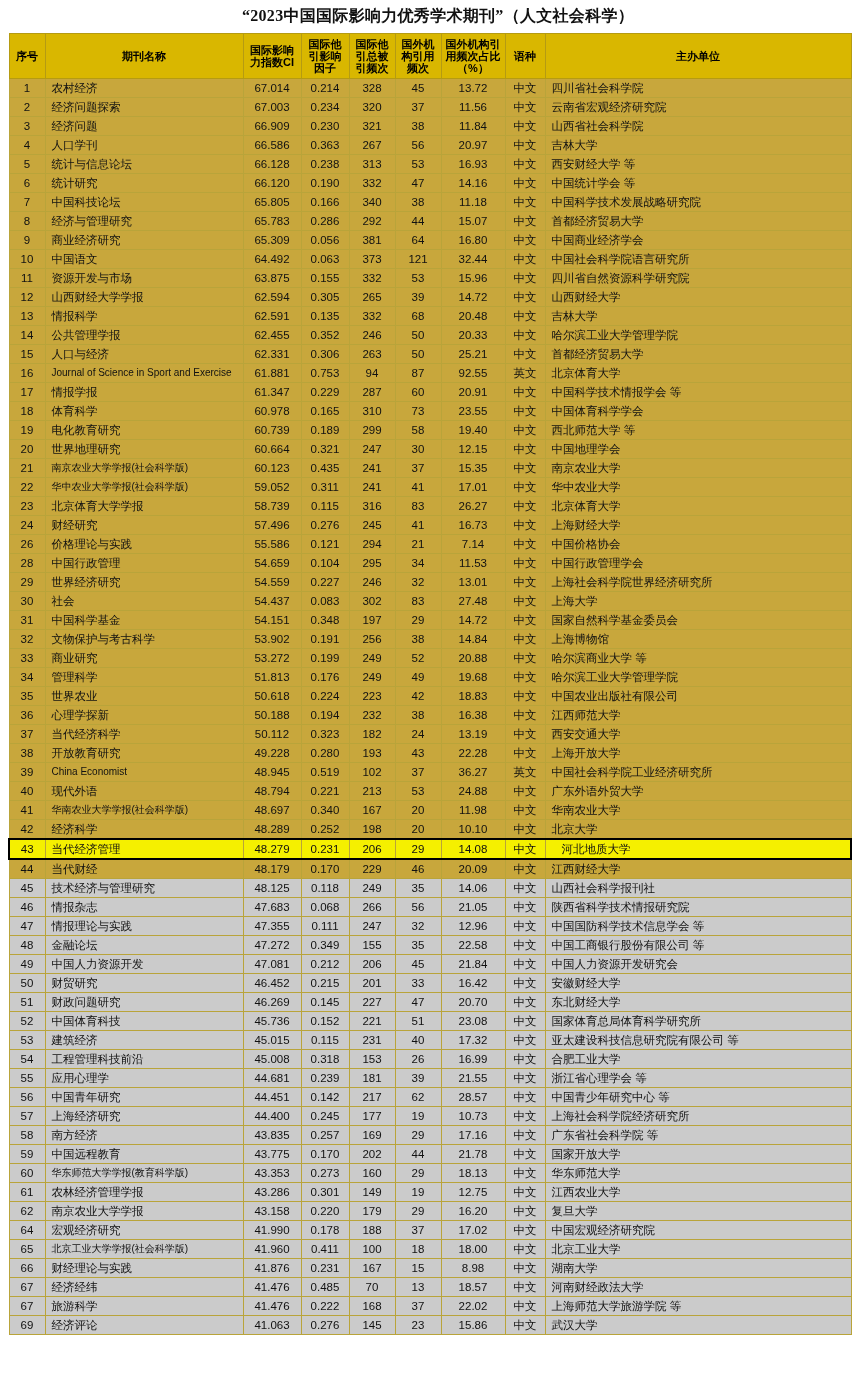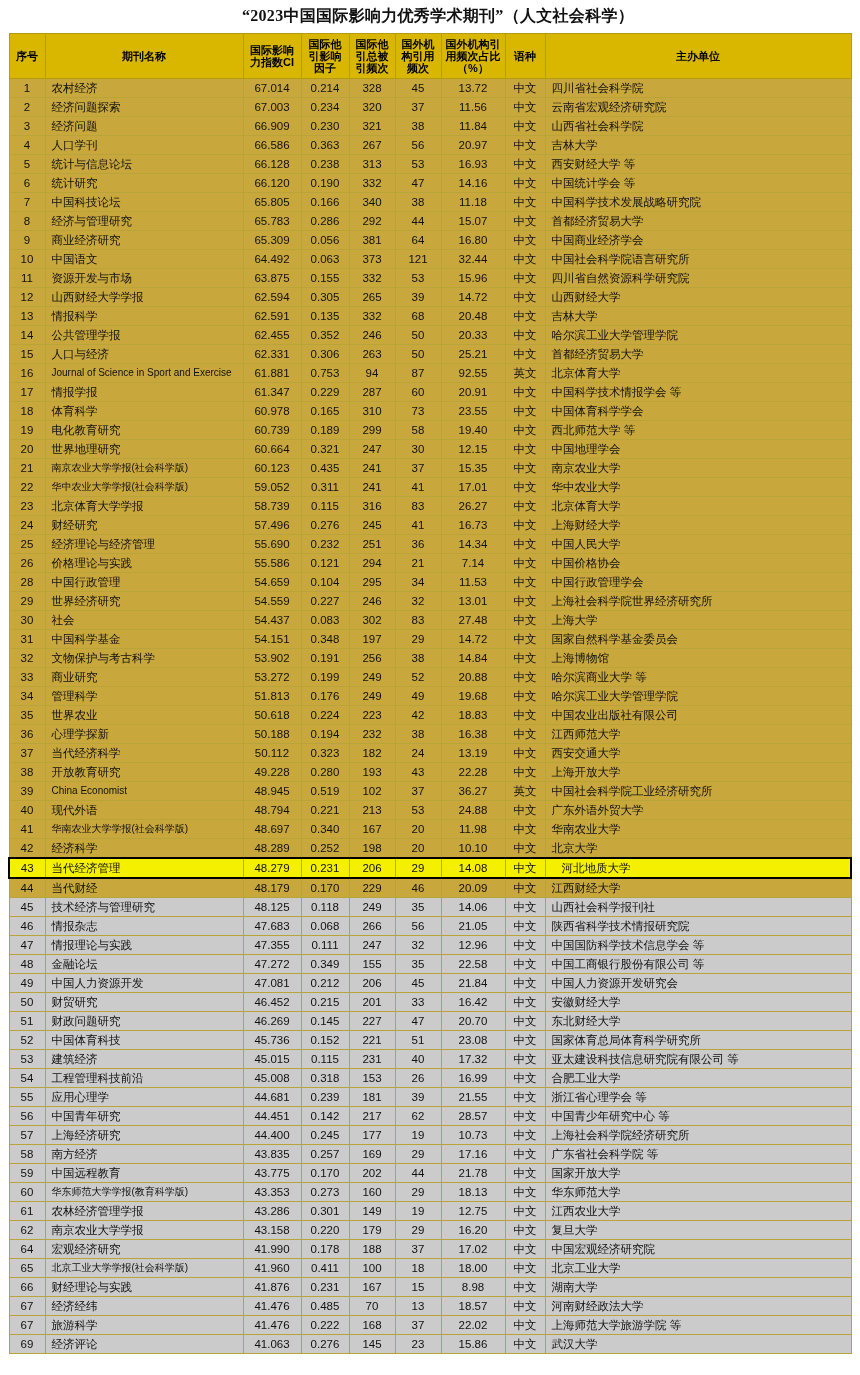--- a/index.html
+++ b/index.html
@@ -362,31 +362,20 @@
           <td class="l name-cell">财经研究</td>
           <td class="num">57.496</td>
           <td class="num">0.276</td>
           <td class="num">245</td>
           <td class="num">41</td>
           <td class="num">16.73</td>
           <td class="c">中文</td>
           <td class="l">上海财经大学</td>
         </tr>
         <tr>
-          <td class="c">25</td>
-          <td class="l name-cell">经济理论与经济管理</td>
-          <td class="num">55.690</td>
-          <td class="num">0.232</td>
-          <td class="num">251</td>
-          <td class="num">36</td>
-          <td class="num">14.34</td>
-          <td class="c">中文</td>
-          <td class="l">中国人民大学</td>
-        </tr>
-        <tr>
           <td class="c">26</td>
           <td class="l name-cell">价格理论与实践</td>
           <td class="num">55.586</td>
           <td class="num">0.121</td>
           <td class="num">294</td>
           <td class="num">21</td>
           <td class="num">7.14</td>
           <td class="c">中文</td>
           <td class="l">中国价格协会</td>
         </tr>

